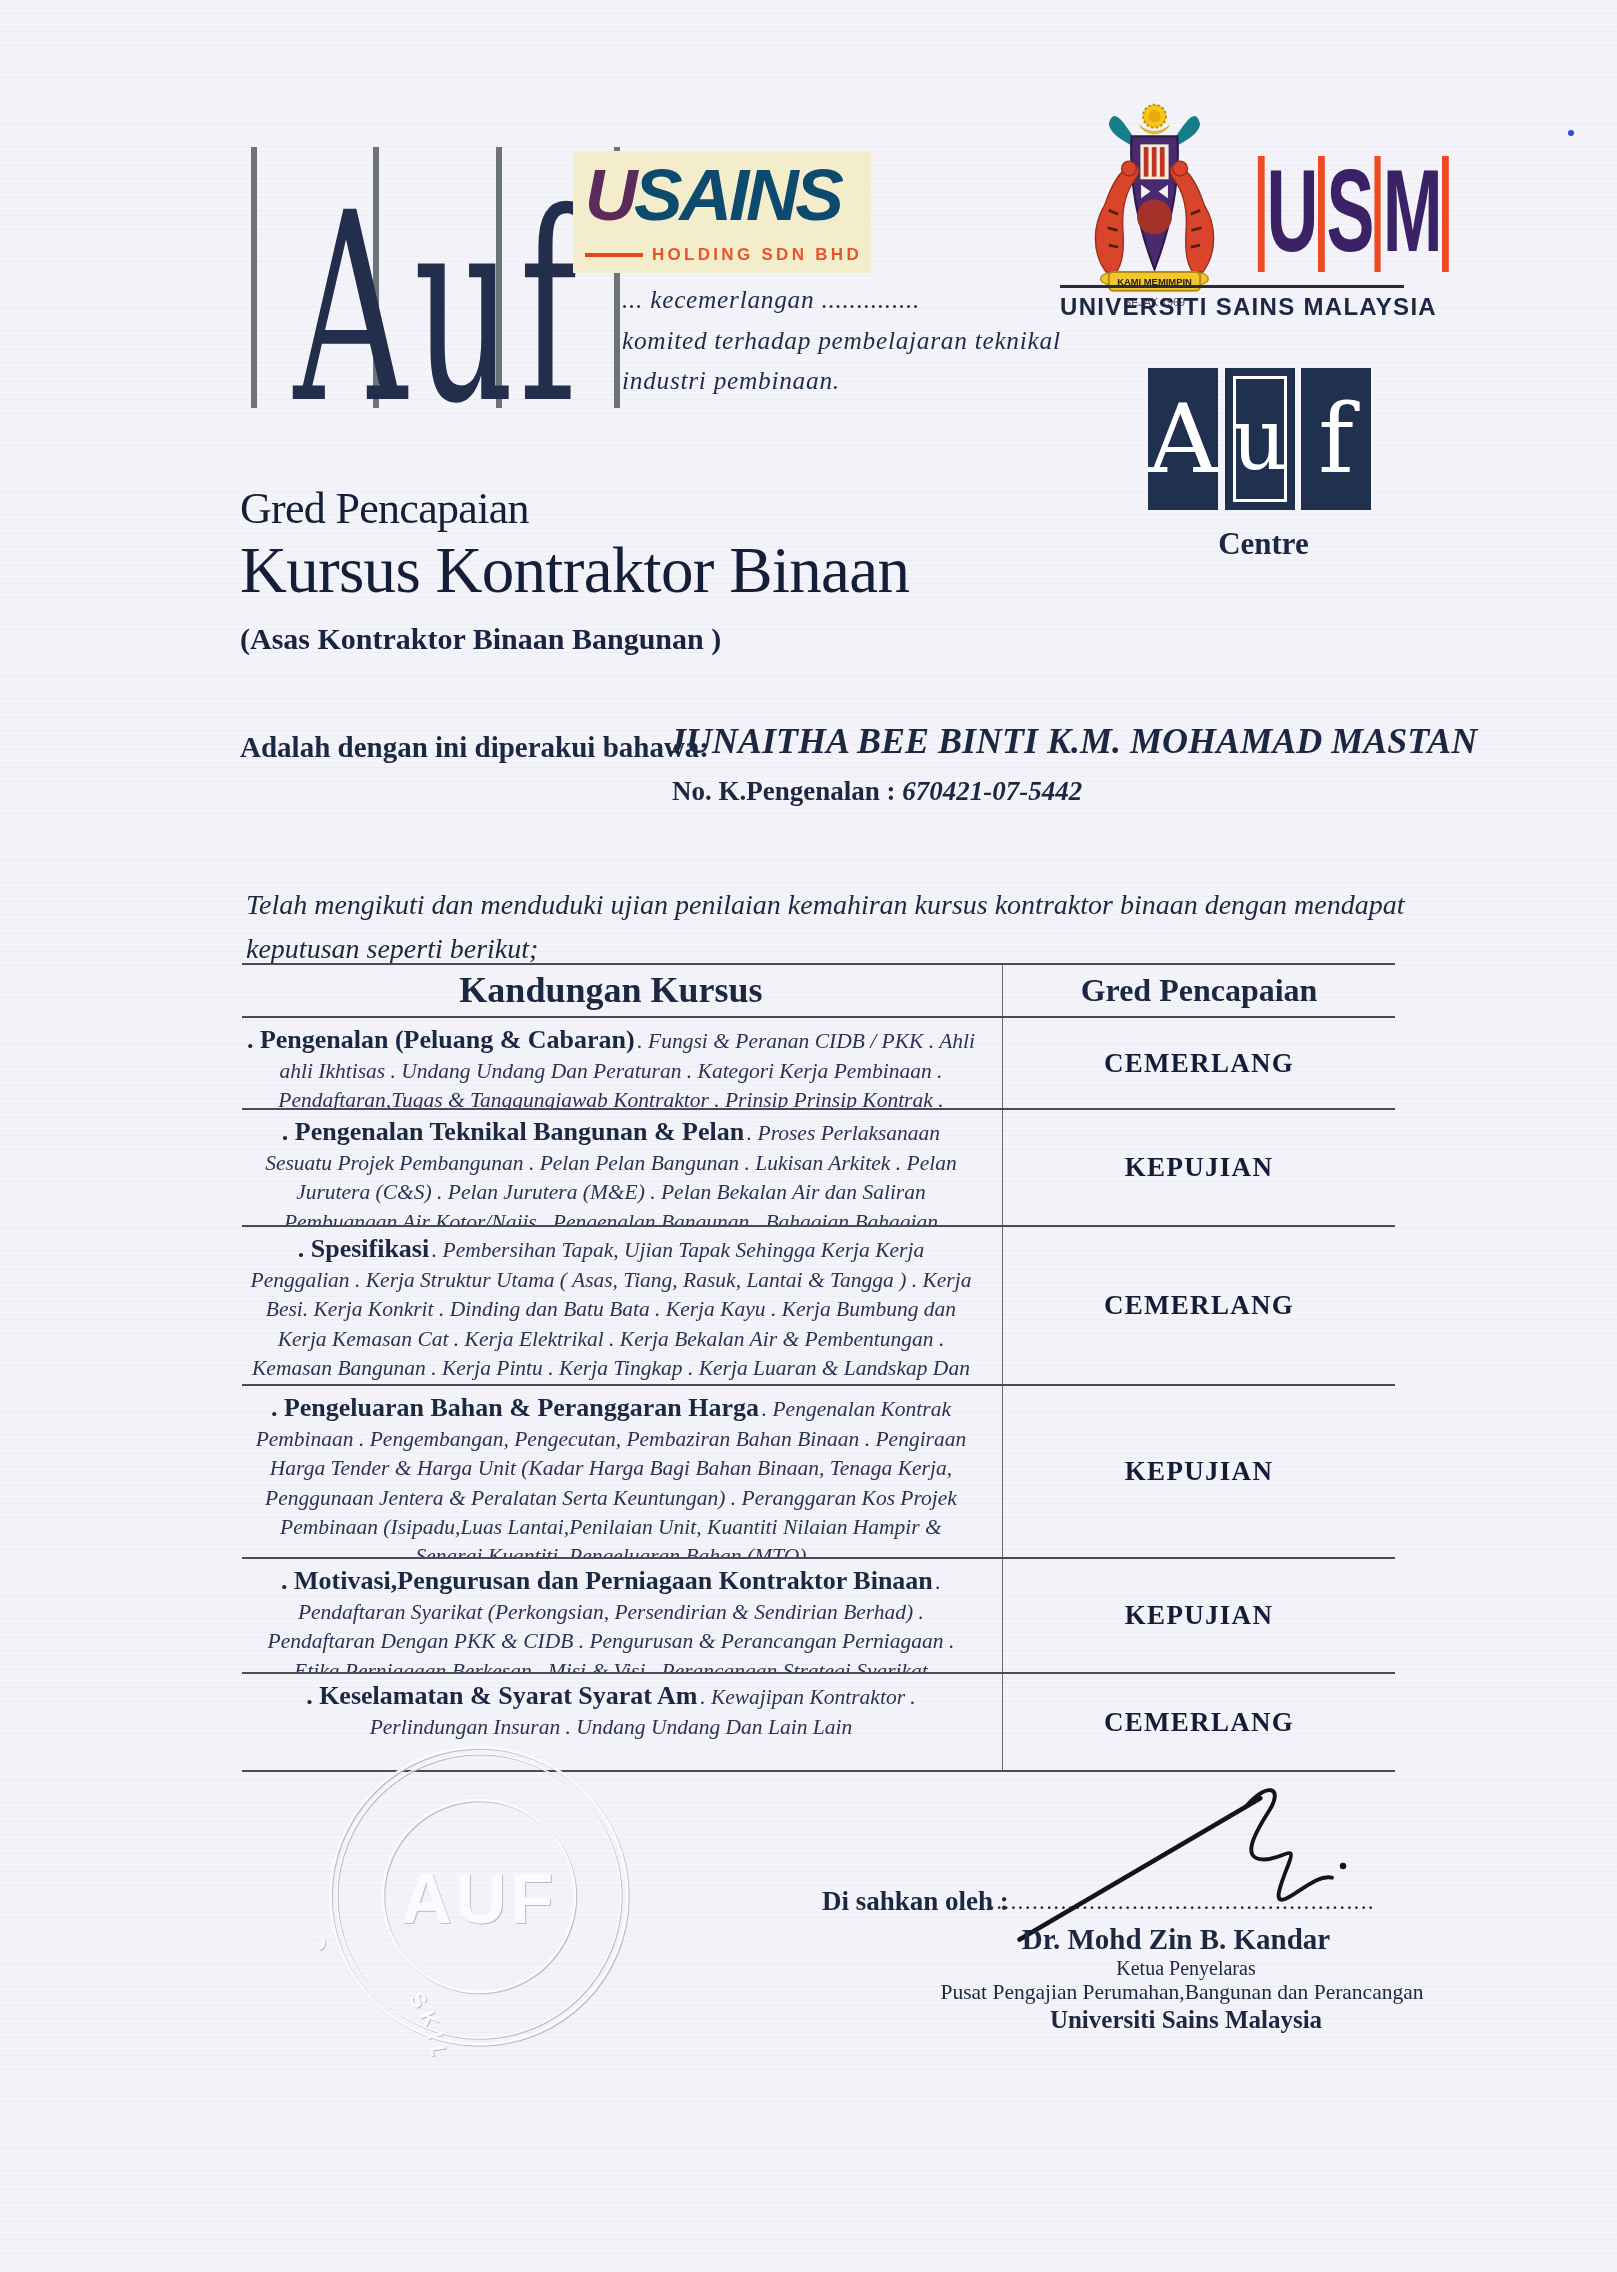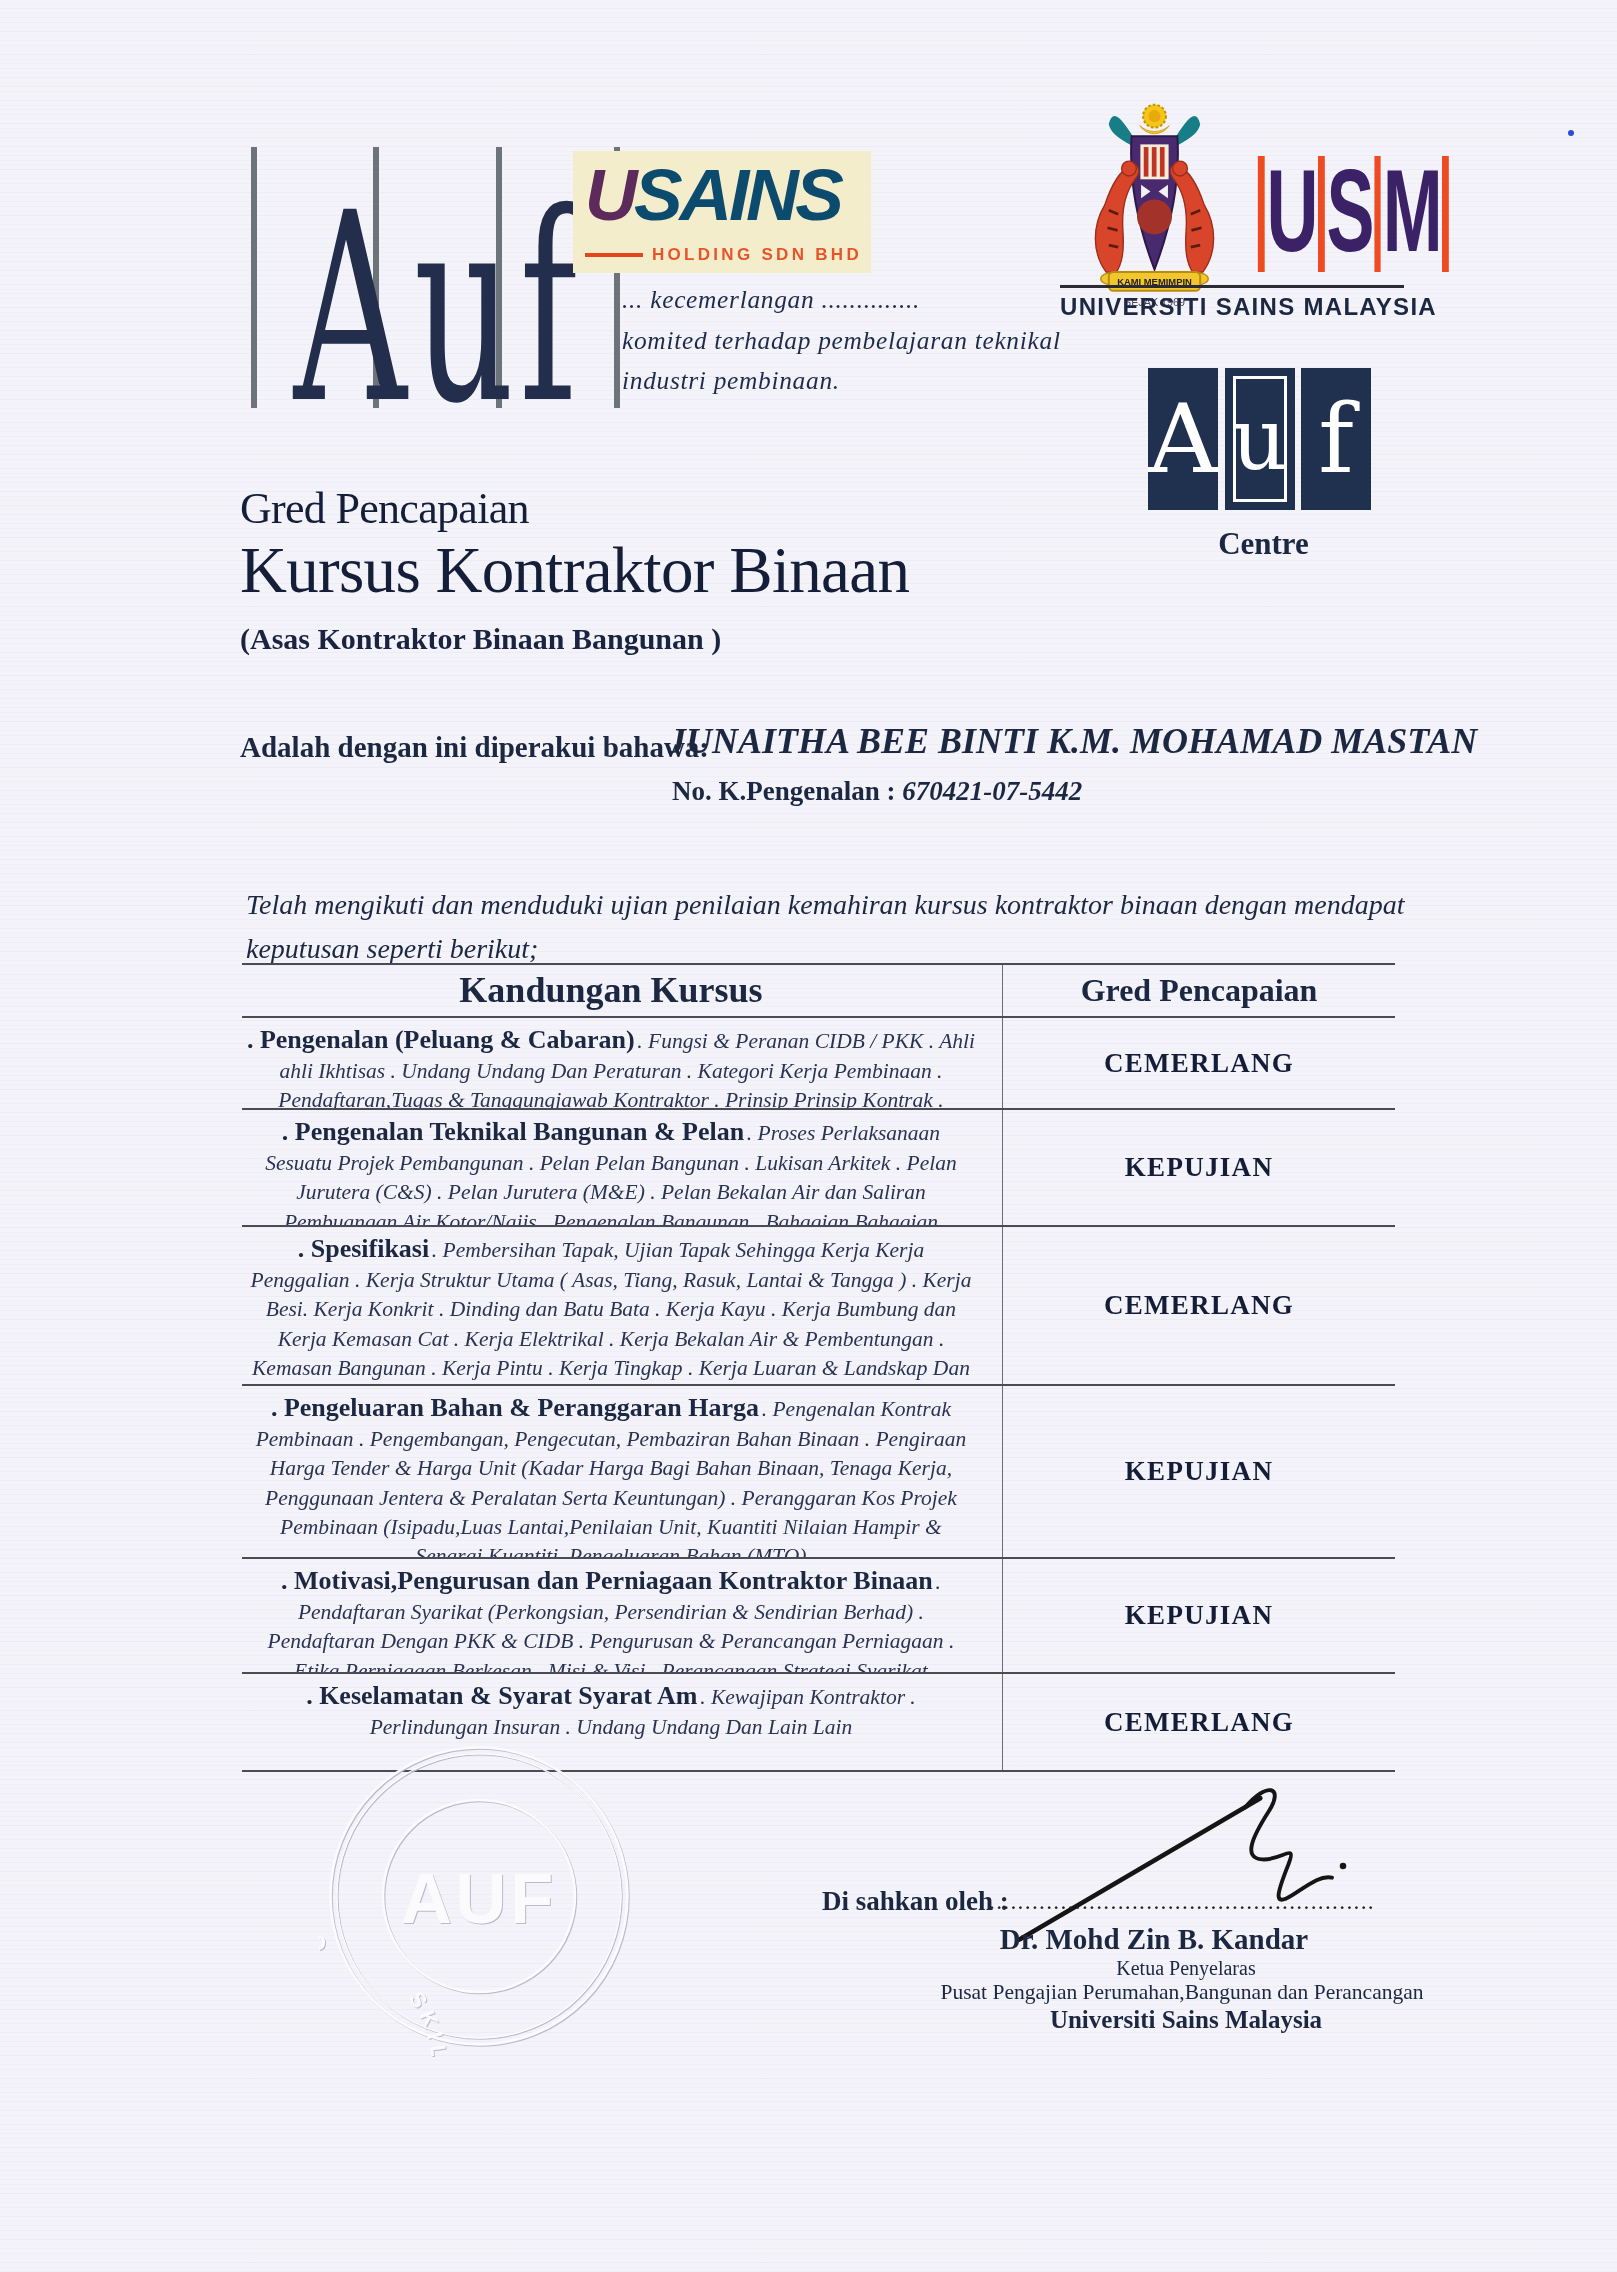--- a/index.html
+++ b/index.html
@@ -82,21 +82,21 @@
   .tcell-l p { margin:0; line-height:1.36; }
   .grade { font-weight:bold; font-size:27px; letter-spacing:1.3px; color:#141d38; }
   .h-r0{height:92px;} .h-r1{height:117px;} .h-r2{height:159px;}
   .h-r3{height:173px;} .h-r4{height:115px;} .h-r5{height:98px;}
 
   
   .sig-svg { left:1003px; top:1780px; }
   .sig-label { left:822px; top:1886px; font-size:27px; font-weight:bold; }
   .sig-dots { left:989px; top:1888px; width:386px; font-size:23.4px; letter-spacing:1.3px;
     white-space:nowrap; overflow:hidden; color:#222; }
-  .sig-name { left:961px; top:1923px; width:386px; text-align:center; font-size:29px; font-weight:bold; }
+  .sig-name { left:983px; top:1923px; width:386px; text-align:center; font-size:29px; font-weight:bold; }
   .sig-role { left:993px; top:1957px; width:386px; text-align:center; font-size:20px; }
   .sig-dept { left:902px; top:1980px; width:560px; text-align:center; font-size:21.5px; }
   .sig-inst { left:993px; top:2006px; width:386px; text-align:center; font-size:25px; font-weight:bold; }
 
   
   .seal { left:319px; top:1736px; opacity:0.95; filter: drop-shadow(1.3px 1.3px 0.7px #b8b8c8); pointer-events:none; }
 
   .speck { left:1568px; top:130px; width:5.9px; height:5.9px; border-radius:50%; background:#2a4fd4; }
 </style>
 </head>

